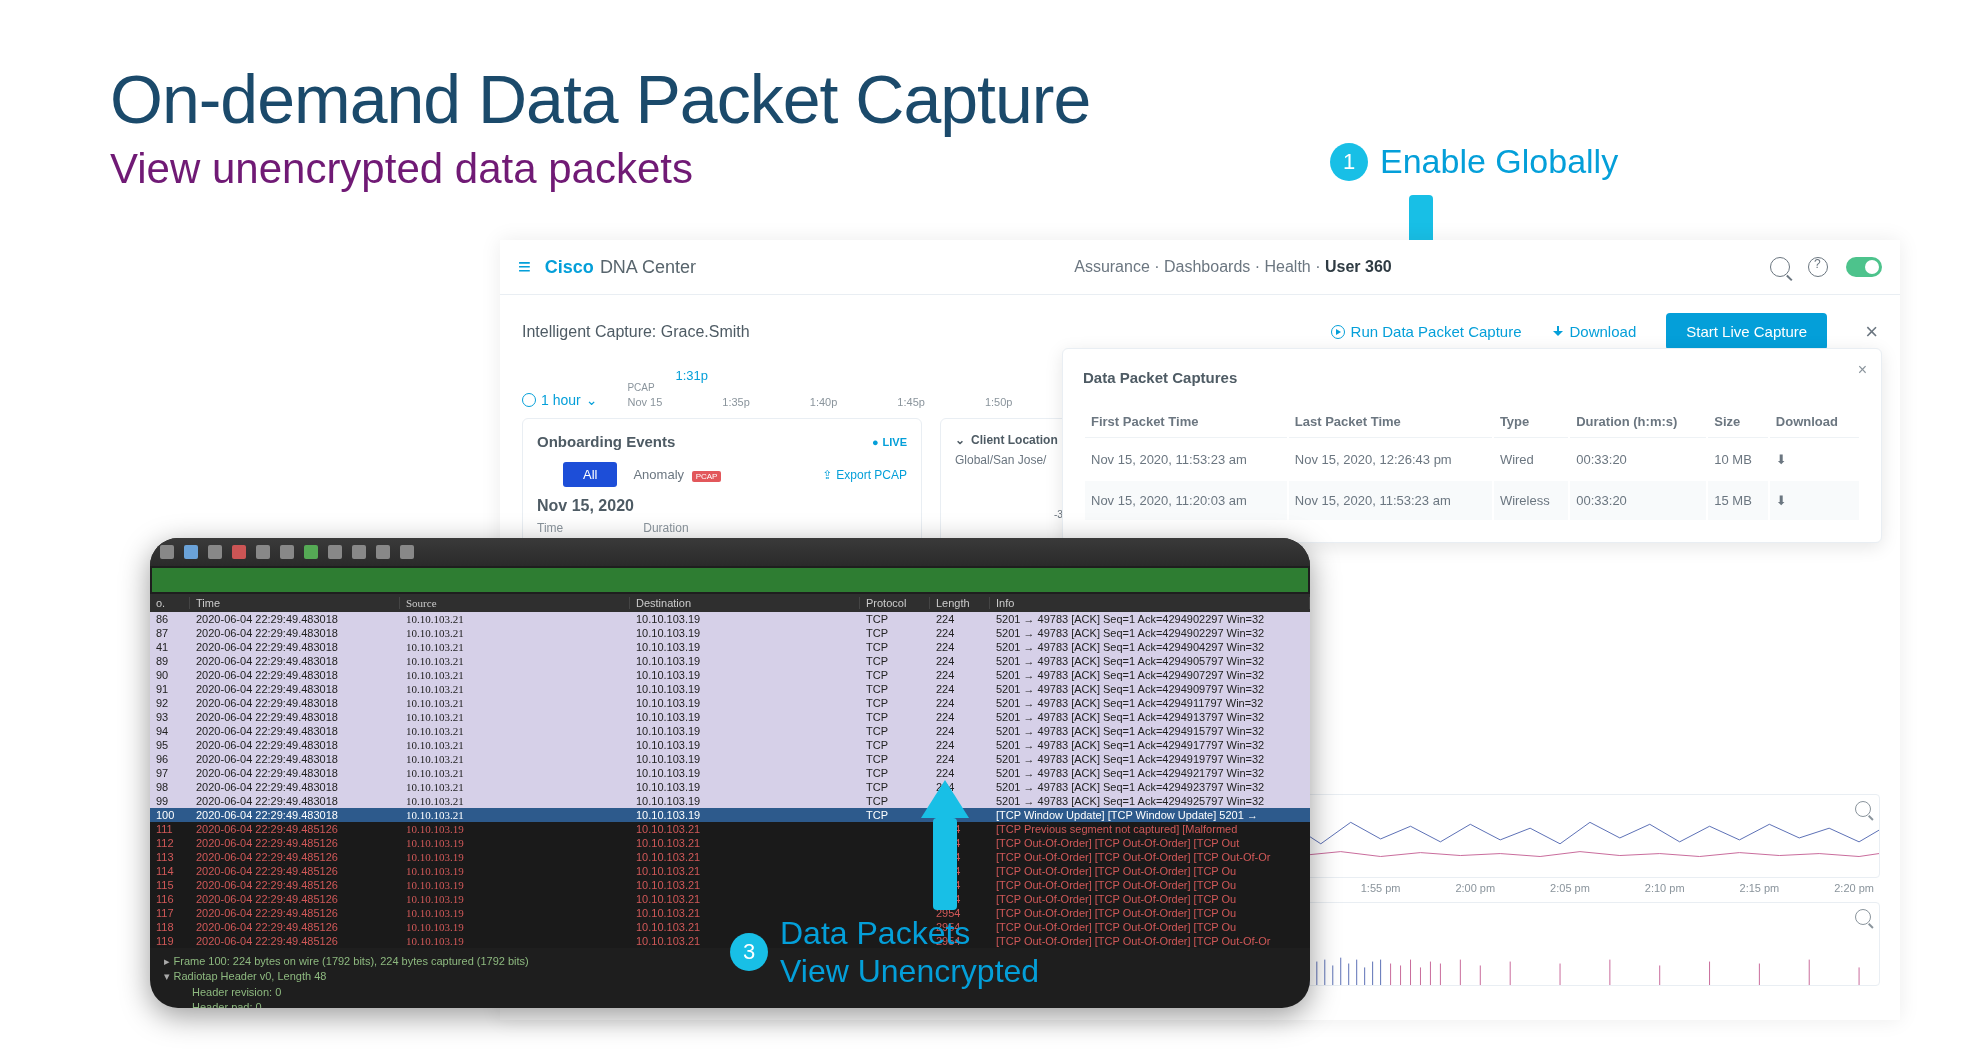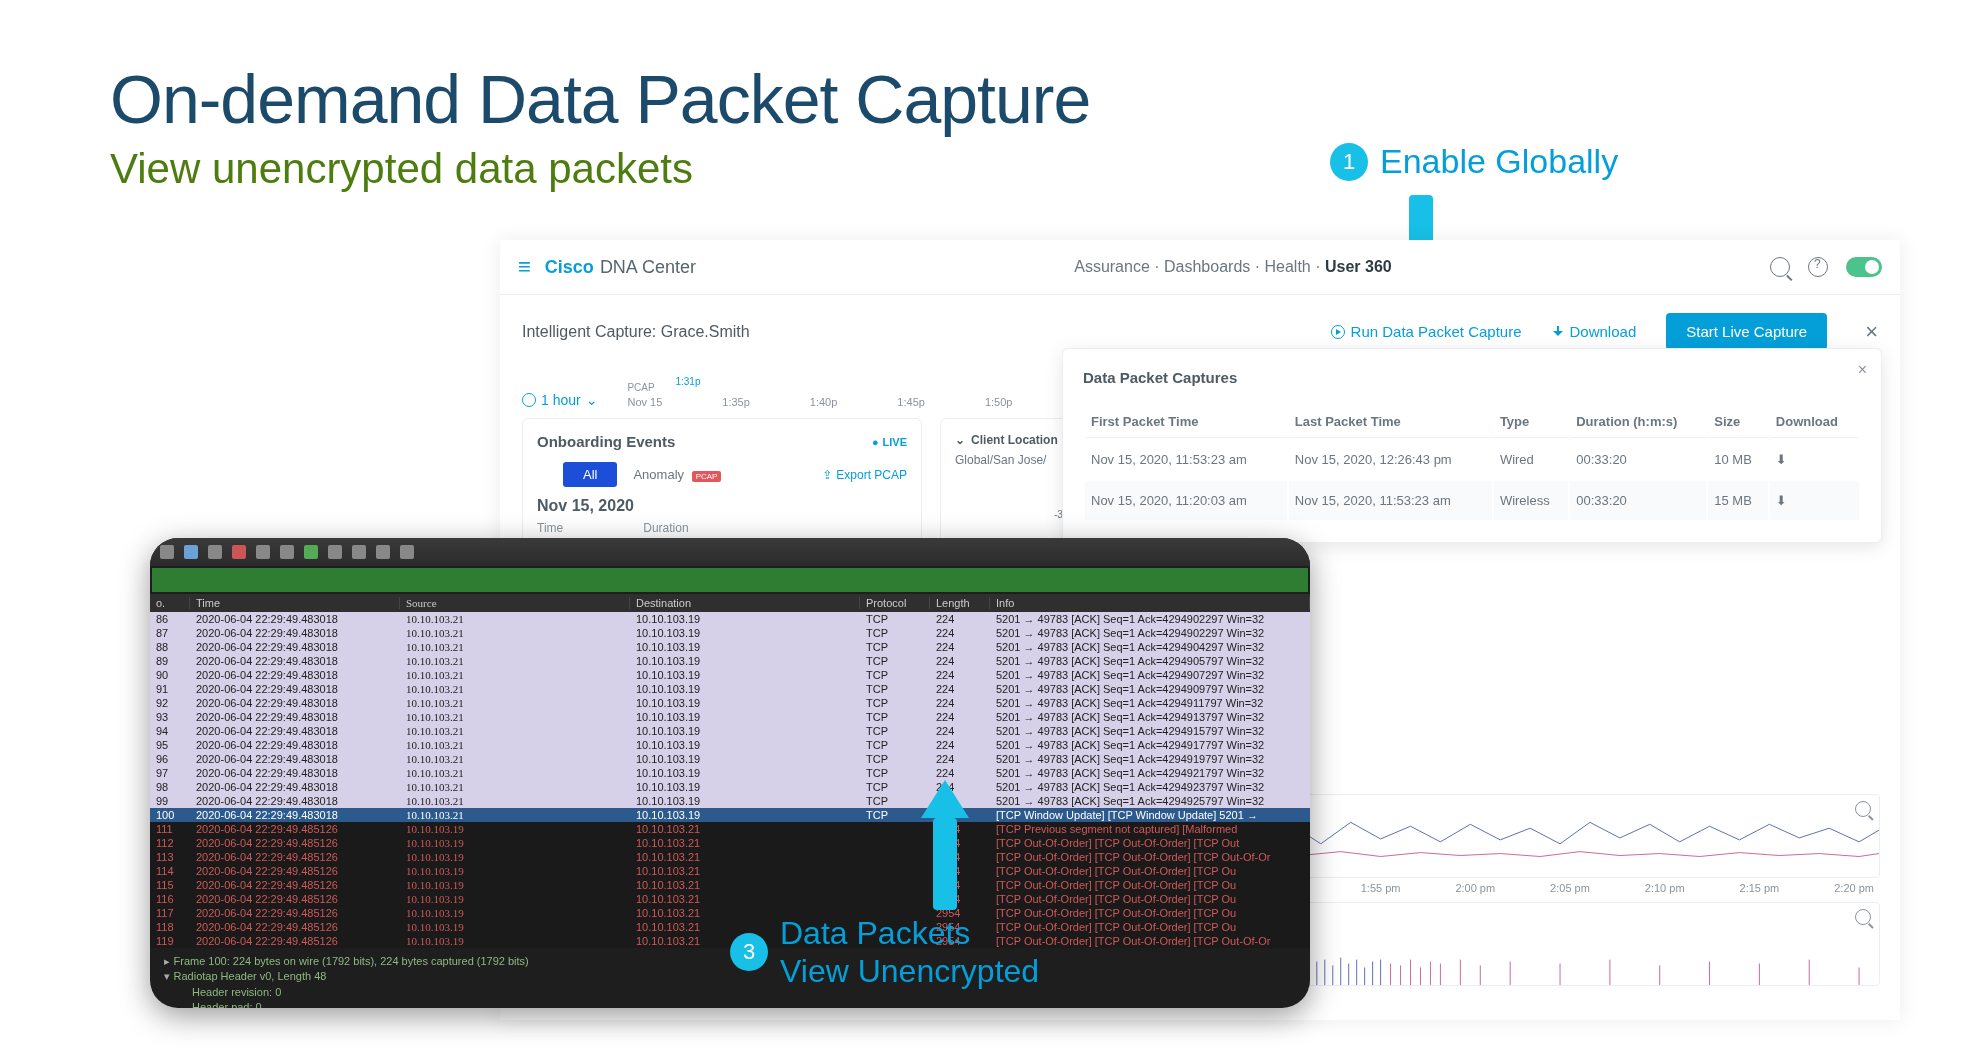--- a/index.html
+++ b/index.html
@@ -1,19 +1,19 @@
 <!DOCTYPE html>
 <html><head>
 <meta charset="utf-8">
 <style>
 * { margin: 0; padding: 0; box-sizing: border-box; font-family: -apple-system, BlinkMacSystemFont, "Segoe UI", Arial, sans-serif; }
 body { background: #fff; width: 1976px; height: 1056px; position: relative; overflow: hidden; }
 
 .slide-title { position: absolute; top: 60px; left: 110px; font-size: 68px; font-weight: 300; color: #1b4a6b; letter-spacing: -1px; }
-.slide-subtitle { position: absolute; top: 145px; left: 110px; font-size: 42px; font-weight: 300; color: #4d7c0f; }
+.slide-subtitle { position: absolute; top: 145px; left: 110px; font-size: 42px; font-weight: 300; color: #701a75; }
 
 .callout { position: absolute; display: flex; align-items: center; gap: 12px; }
 .callout-num { width: 38px; height: 38px; border-radius: 50%; background: #18bfe6; color: #fff; display: flex; align-items: center; justify-content: center; font-size: 22px; font-weight: 400; }
 .callout-text { font-size: 34px; font-weight: 300; color: #049fd9; }
 
 .callout-1 { top: 142px; left: 1330px; }
 .callout-2 { top: 610px; left: 1370px; }
 .callout-3 { top: 914px; left: 730px; color: #049fd9; }
 .callout-3 .callout-text { font-size: 32px; line-height: 1.2; text-align: left; }
 
@@ -53,21 +53,21 @@
 .dl-icon{width:12px;height:12px;position:relative;}
 .dl-icon::before{content:"";position:absolute;left:5px;top:0;width:2px;height:8px;background:#049fd9;}
 .dl-icon::after{content:"";position:absolute;left:1px;top:5px;border-left:5px solid transparent;border-right:5px solid transparent;border-top:5px solid #049fd9;}
 .btn-primary { background:#049fd9; color:#fff; padding:10px 20px; border-radius:4px; font-size:15px; }
 .close-x { color:#6b7680; font-size:22px; margin-left:8px; }
 
 .time-row { display:flex; padding:0 22px 10px; gap:30px; align-items:flex-end; }
 .hour-pill { color:#049fd9; font-size:14px; display:flex; align-items:center; gap:5px; }
 .clock-icon{width:14px;height:14px;border:1.5px solid #049fd9;border-radius:50%;position:relative;}
 .timeline { flex:1; position:relative; height:40px; }
-.timeline-marker { position:absolute; top:8px; left:48px; font-size:10px; color:#049fd9; }
+.timeline-marker { position:absolute; top:0; left:48px; font-size:13px; color:#049fd9; }
 .timeline-labels { position:absolute; bottom:0; left:0; display:flex; gap:60px; font-size:11px; color:#8a949c; }
 .pcap-label { position:absolute; top:14px; left:0; font-size:10px; color:#8a949c; }
 
 .cards-row { display:flex; gap:18px; padding:0 22px; }
 .card { border:1px solid #e9eef3; border-radius:6px; padding:14px; background:#fff; }
 .onboarding-card { width:400px; }
 .card-head { display:flex; align-items:center; justify-content:space-between; margin-bottom:12px; }
 .card-title { font-size:15px; color:#4e5b64; font-weight:600; }
 .live-badge { font-size:11px; color:#049fd9; font-weight:600; }
 .live-badge::before{content:"●";margin-right:4px;}
@@ -364,21 +364,21 @@
       <div class="ws-row lav">
         <div class="wc-no">87</div>
         <div class="wc-time">2020-06-04 22:29:49.483018</div>
         <div class="wc-src">10.10.103.21</div>
         <div class="wc-dst">10.10.103.19</div>
         <div class="wc-proto">TCP</div>
         <div class="wc-len">224</div>
         <div class="wc-info">5201 → 49783 [ACK] Seq=1 Ack=4294902297 Win=32</div>
       </div>
       <div class="ws-row lav">
-        <div class="wc-no">88</div>
+        <div class="wc-no">41</div>
         <div class="wc-time">2020-06-04 22:29:49.483018</div>
         <div class="wc-src">10.10.103.21</div>
         <div class="wc-dst">10.10.103.19</div>
         <div class="wc-proto">TCP</div>
         <div class="wc-len">224</div>
         <div class="wc-info">5201 → 49783 [ACK] Seq=1 Ack=4294904297 Win=32</div>
       </div>
       <div class="ws-row lav">
         <div class="wc-no">89</div>
         <div class="wc-time">2020-06-04 22:29:49.483018</div>

